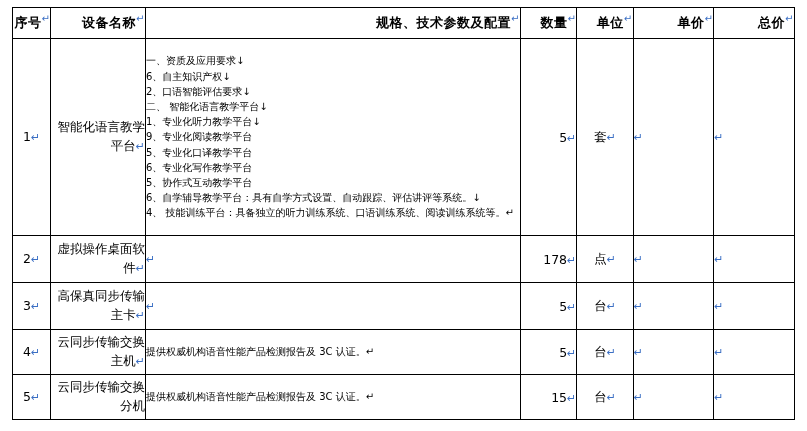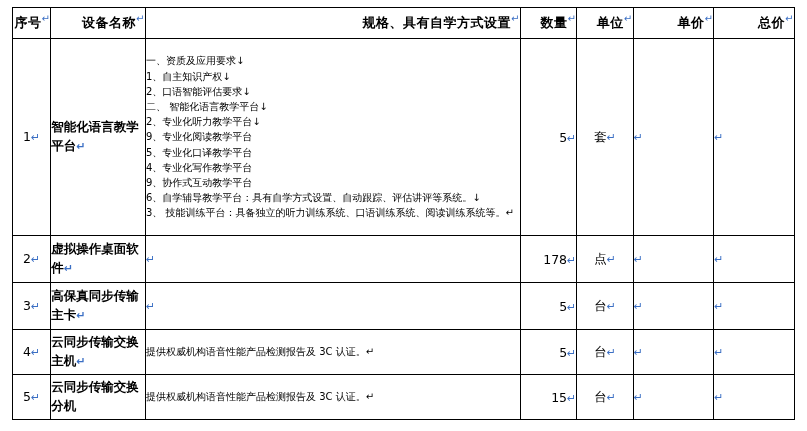--- a/index.html
+++ b/index.html
@@ -40,25 +40,24 @@
   .col-unit  { width: 56px; }
   .col-price { width: 80px; }
   .col-total { width: 80px; }
 
   .cell-center {
     text-align: center;
     font-size: 12.5px;
     line-height: 1.45;
   }
   .cell-name {
-    text-align: left;
+    text-align: right;
     font-size: 12.5px;
     line-height: 1.5;
     padding: 4px 2px;
-    font-weight: bold;
   }
   .cell-spec {
     text-align: left;
     font-size: 10px;
     line-height: 1.52;
     padding: 5px 6px 5px 7px;
   }
   .cell-spec .line { white-space: nowrap; }
   .cell-spec .line.wrap { white-space: normal; }
   .mark {
@@ -98,42 +97,42 @@
       <col class="col-spec">
     <col class="col-qty">
       <col class="col-unit">
       <col class="col-price">
       <col class="col-total">
   </colgroup>
   <tbody>
     <tr class="hdr">
       <td><span>序号</span><span class="hdr-mark">↵</span></td>
       <td><span>设备名称</span><span class="hdr-mark">↵</span></td>
-      <td><span>规格、具有自学方式设置</span><span class="hdr-mark">↵</span></td>
+      <td><span>规格、技术参数及配置</span><span class="hdr-mark">↵</span></td>
       <td><span>数量</span><span class="hdr-mark">↵</span></td>
       <td><span>单位</span><span class="hdr-mark">↵</span></td>
       <td><span>单价</span><span class="hdr-mark">↵</span></td>
       <td><span>总价</span><span class="hdr-mark">↵</span></td>
     </tr>
 
     <tr class="row-tall">
       <td class="cell-center"><span>1</span><span class="mark">↵</span></td>
       <td class="cell-name"><span>智能化语言教学平台</span><span class="mark">↵</span></td>
       <td class="cell-spec">
         <div class="line">一、资质及应用要求↓</div>
-        <div class="line">1、自主知识产权↓</div>
+        <div class="line">6、自主知识产权↓</div>
         <div class="line">2、口语智能评估要求↓</div>
         <div class="line">二、 智能化语言教学平台↓</div>
-        <div class="line">2、专业化听力教学平台↓</div>
+        <div class="line">1、专业化听力教学平台↓</div>
         <div class="line">9、专业化阅读教学平台</div>
         <div class="line">5、专业化口译教学平台</div>
-        <div class="line">4、专业化写作教学平台</div>
-        <div class="line">9、协作式互动教学平台</div>
+        <div class="line">6、专业化写作教学平台</div>
+        <div class="line">5、协作式互动教学平台</div>
         <div class="line">6、自学辅导教学平台：具有自学方式设置、自动跟踪、评估讲评等系统。↓</div>
-        <div class="line wrap">3、 技能训练平台：具备独立的听力训练系统、口语训练系统、阅读训练系统等。↵</div>
+        <div class="line wrap">4、 技能训练平台：具备独立的听力训练系统、口语训练系统、阅读训练系统等。↵</div>
       </td>
       <td class="qty-cell"><span>5</span><span class="mark">↵</span></td>
       <td class="cell-center"><span>套</span><span class="mark">↵</span></td>
       <td class="empty-cell"><span class="mark">↵</span></td>
       <td class="empty-cell"><span class="mark">↵</span></td>
     </tr>
 
     <tr class="row-2">
       <td class="cell-center"><span>2</span><span class="mark">↵</span></td>
       <td class="cell-name"><span>虚拟操作桌面软件</span><span class="mark">↵</span></td>

